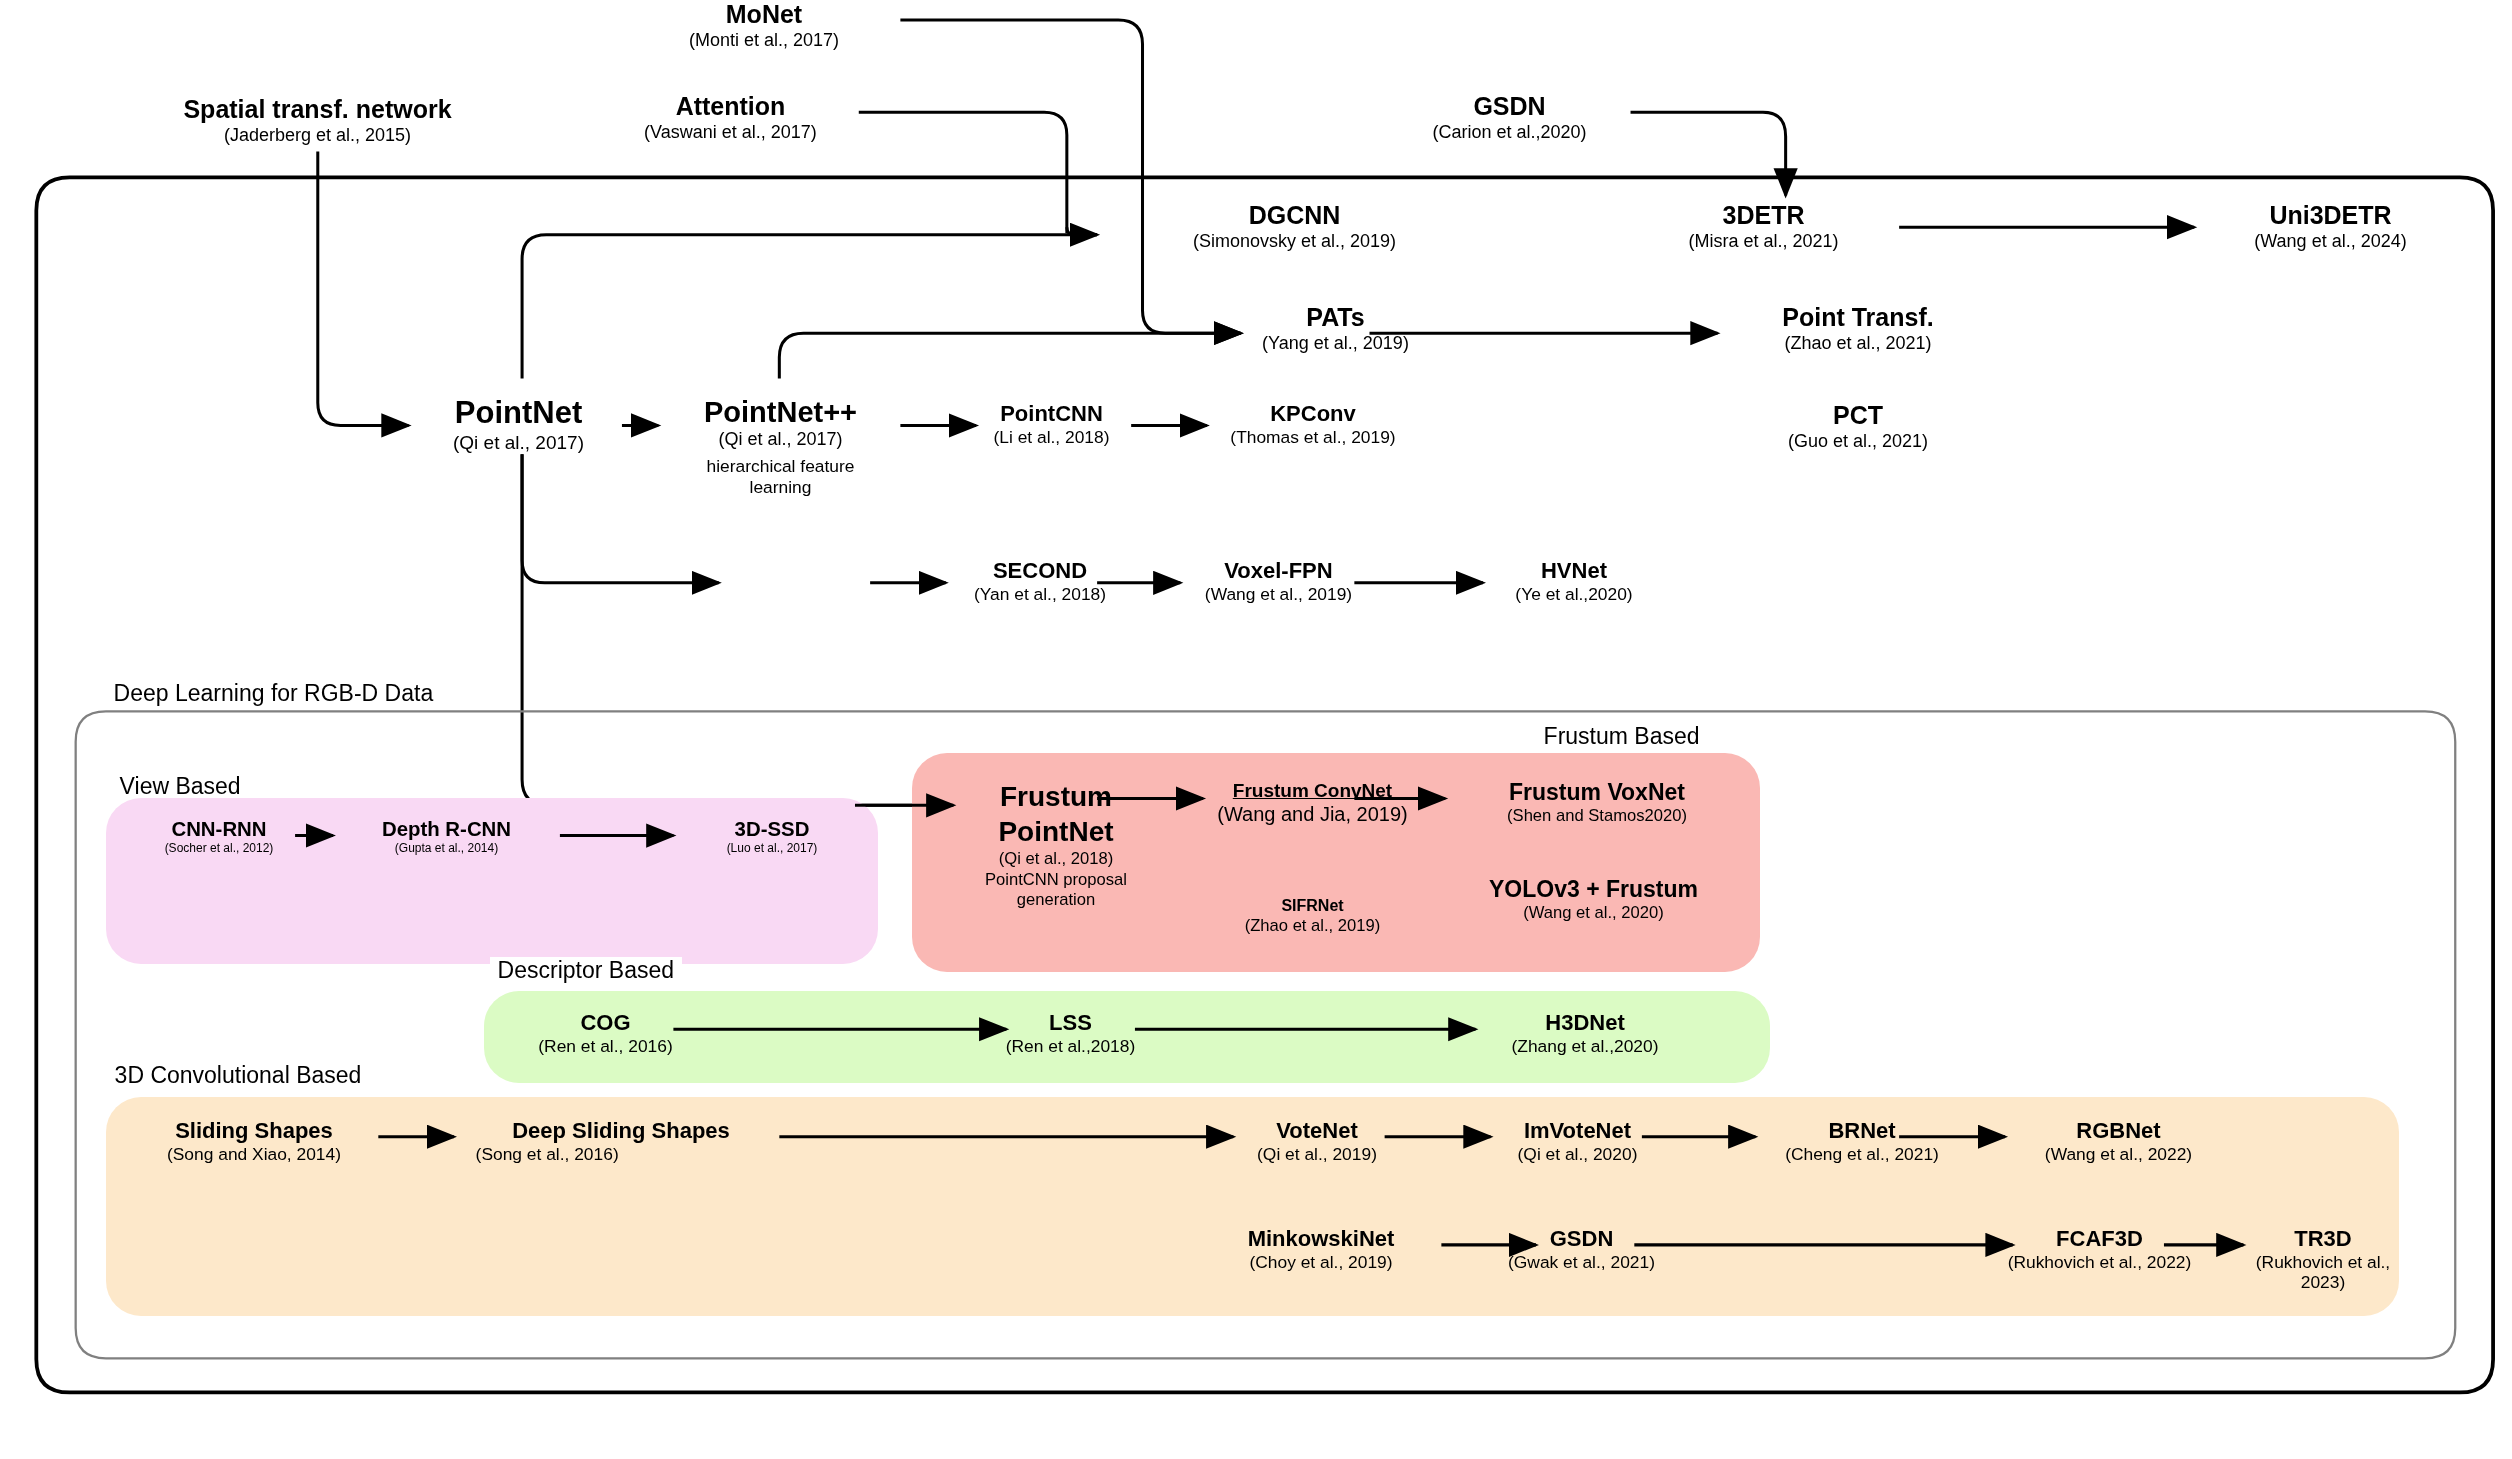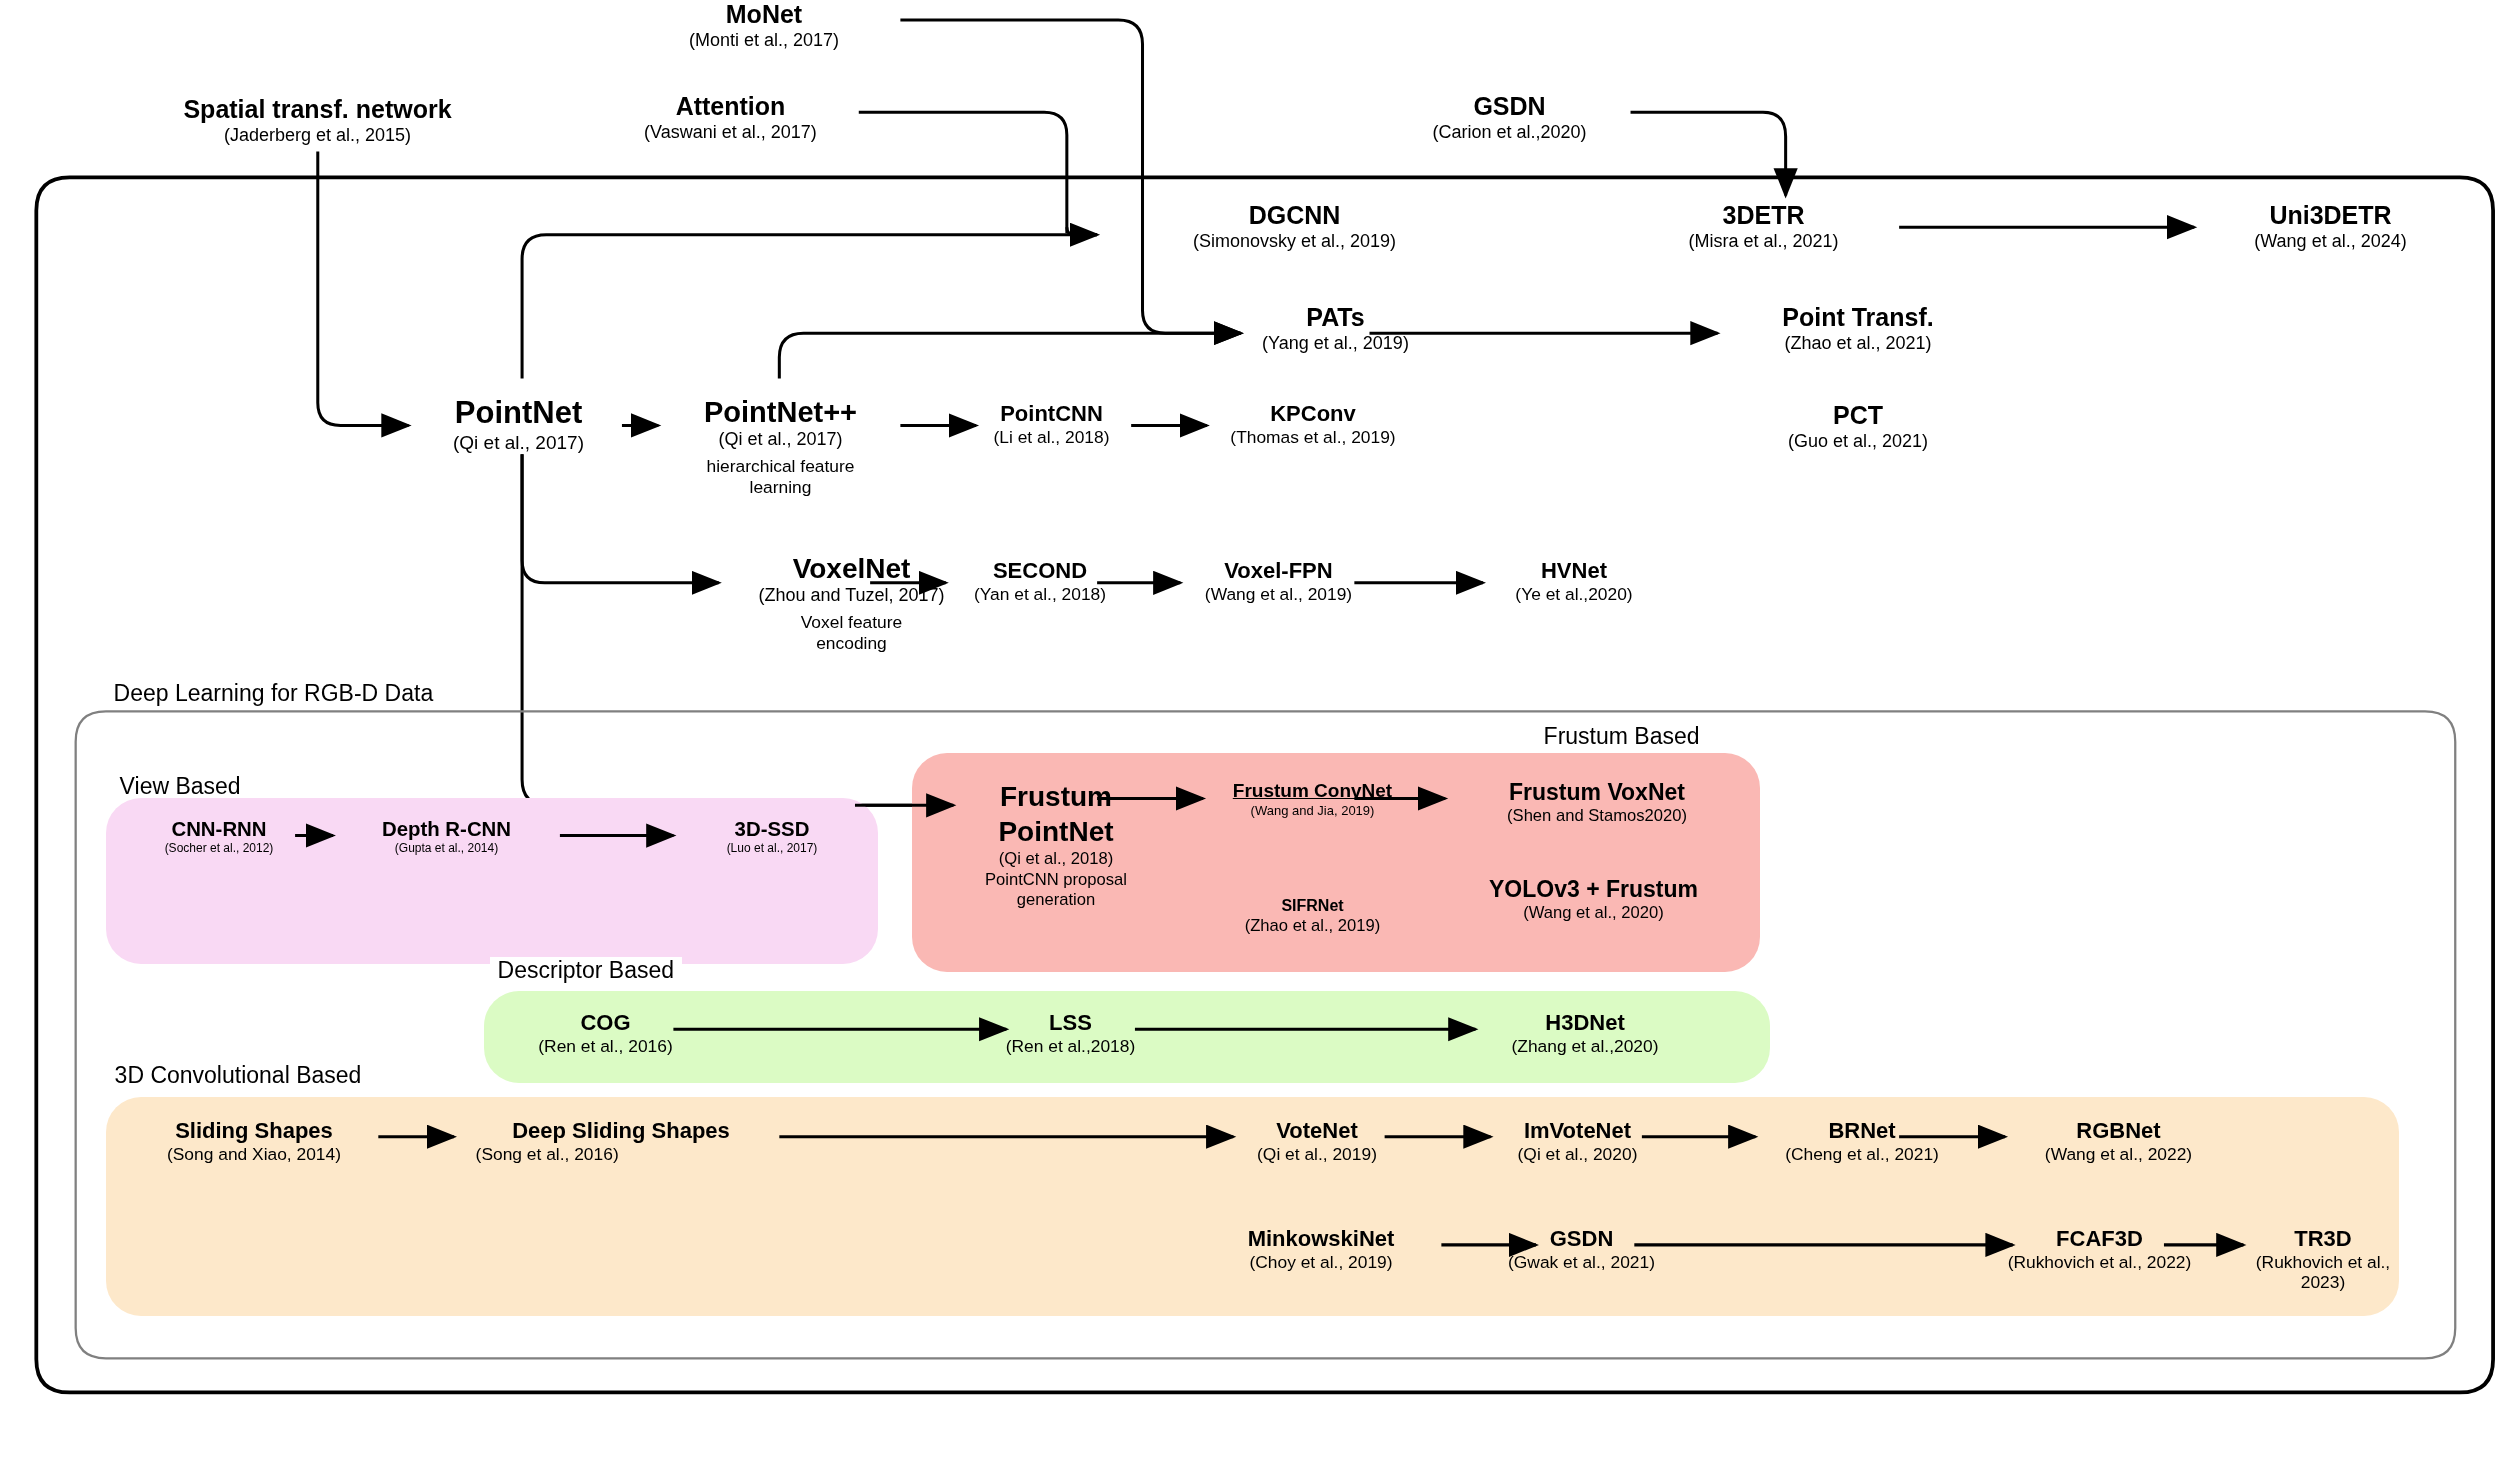--- a/index.html
+++ b/index.html
@@ -191,25 +191,20 @@
   <div class="node t-md" style="left:953px;top:401px;width:197px;z-index:6;">
     <div class="nm">PointCNN</div>
     <div class="cit">(Li et al., 2018)</div>
   </div>
 
   <div class="node t-md" style="left:1188px;top:401px;width:250px;z-index:6;">
     <div class="nm">KPConv</div>
     <div class="cit">(Thomas et al., 2019)</div>
   </div>
 
-  <div class="node t-lg" style="left:723px;top:552px;width:257px;z-index:6;">
-    <div class="nm" style="font-size:28px;">VoxelNet</div>
-    <div class="cit">(Zhou and Tuzel, 2017)</div>
-    <div class="sub" style="padding:6px 53px 0;">Voxel feature encoding</div>
-  </div>
 
   <div class="node t-md" style="left:938px;top:558px;width:204px;z-index:6;">
     <div class="nm">SECOND</div>
     <div class="cit">(Yan et al., 2018)</div>
   </div>
 
   <div class="node t-md" style="left:1169px;top:558px;width:219px;z-index:6;">
     <div class="nm">Voxel-FPN</div>
     <div class="cit">(Wang et al., 2019)</div>
   </div>
@@ -235,21 +230,21 @@
   </div>
 
   <div class="node t-lg" style="left:950px;top:779px;width:212px;z-index:7;">
     <div class="nm" style="font-size:28px;line-height:1.25;">Frustum PointNet</div>
     <div class="cit" style="font-size:16.6px;">(Qi et al., 2018)</div>
     <div class="sub" style="font-size:16.6px;padding:1.5px 10.6px 0;">PointCNN proposal generation</div>
   </div>
 
   <div class="node t-md" style="left:1203px;top:779px;width:219px;z-index:7;">
     <div class="nm" style="font-size:19px;line-height:1.28;text-decoration:underline;">Frustum ConvNet</div>
-    <div class="cit" style="font-size:13px;">(Wang and Jia, 2019)</div>
+    <div class="cit" style="font-size:20px;">(Wang and Jia, 2019)</div>
   </div>
 
   <div class="node t-md" style="left:1203px;top:897px;width:219px;z-index:7;">
     <div class="nm" style="font-size:16px;">SIFRNet</div>
     <div class="cit" style="font-size:16.6px;">(Zhao et al., 2019)</div>
   </div>
 
   <div class="node t-md" style="left:1453px;top:779px;width:288px;z-index:7;">
     <div class="nm" style="font-size:23px;">Frustum VoxNet</div>
     <div class="cit" style="font-size:16.6px;">(Shen and Stamos2020)</div>

